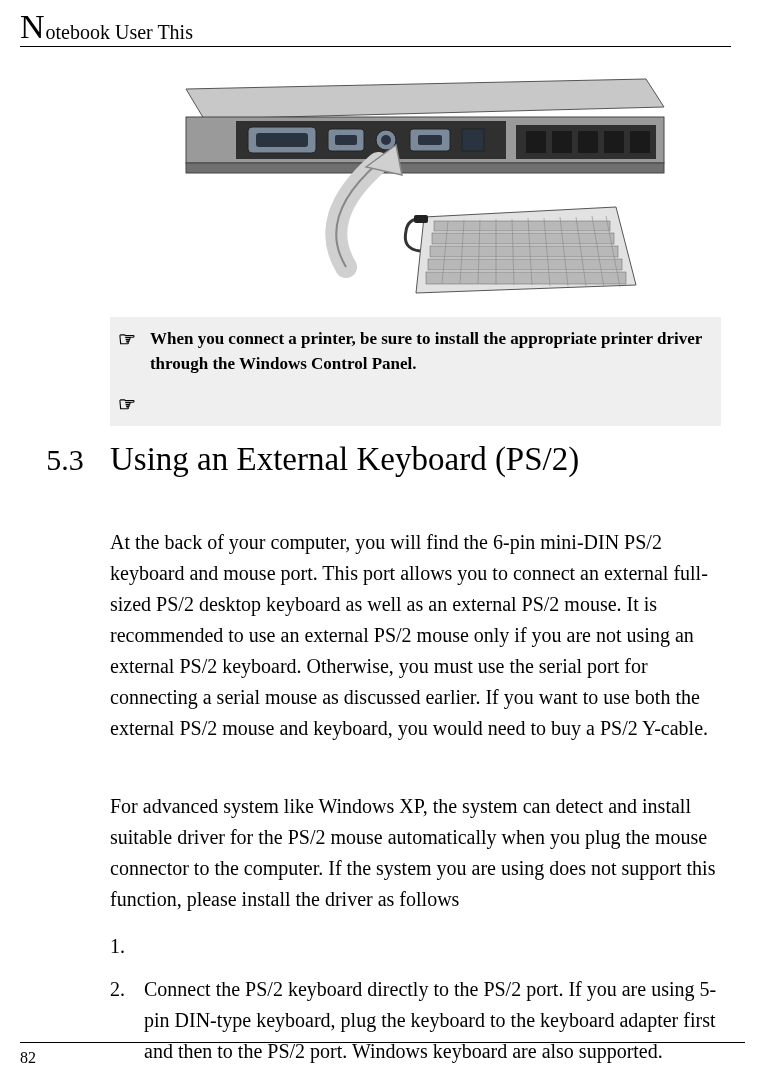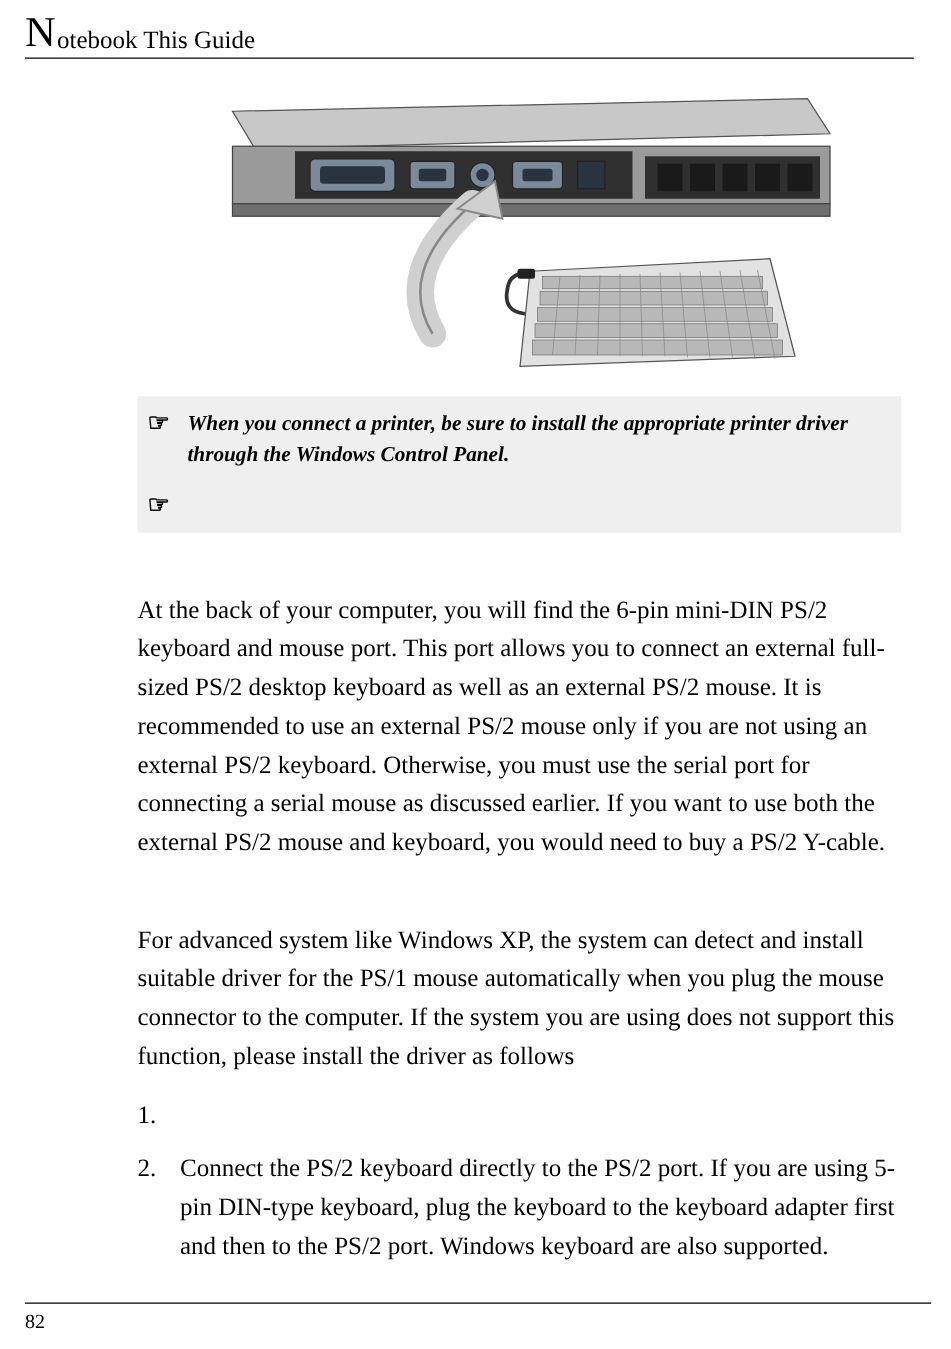--- a/index.html
+++ b/index.html
@@ -57,21 +57,20 @@
     padding-bottom: 4px;
   }
   .note-pointer {
     font-size: 20px;
     font-weight: bold;
     margin-right: 14px;
     line-height: 1.2;
     flex-shrink: 0;
   }
   .note-text {
-    font-style: italic;
     font-weight: bold;
     font-size: 17px;
     line-height: 1.45;
     font-family: Garamond, Georgia, serif;
   }
   .section-row {
     display: flex;
     align-items: baseline;
     margin-top: 14px;
     margin-bottom: 18px;
@@ -118,21 +117,21 @@
   .page-number {
     font-family: Garamond, Georgia, serif;
     font-size: 16px;
   }
 </style>
 </head>
 <body>
 
 <div class="header">
   <span class="header-firstletter">N</span>
-  <span class="header-rest">otebook This Guide</span>
+  <span class="header-rest">otebook User This</span>
 </div>
 
 <div class="content">
 
   <svg class="illustration" viewBox="0 0 520 230">
 
     <g>
       <polygon points="30,22 490,12 508,40 48,52" fill="#c8c8c8" stroke="#555" stroke-width="1"></polygon>
       <rect x="30" y="50" width="478" height="46" fill="#9a9a9a" stroke="#444" stroke-width="1"></rect>
       <rect x="30" y="96" width="478" height="10" fill="#6f6f6f" stroke="#444" stroke-width="1"></rect>
@@ -198,23 +197,27 @@
   <div class="note-box">
     <div class="note-item">
       <span class="note-pointer">☞</span>
       <span class="note-text">When you connect a printer, be sure to install the appropriate printer driver through the Windows Control Panel.</span>
     </div>
     <div class="note-item">
       <span class="note-pointer">☞</span>
     </div>
   </div>
 
+  <div class="section-row">
+    <div class="section-number">5.3</div>
+    <div class="section-title">Using an External Keyboard (PS/2)</div>
+  </div>
 
   <p class="body-para">At the back of your computer, you will find the 6-pin mini-DIN PS/2 keyboard and mouse port. This port allows you to connect an external full-sized PS/2 desktop keyboard as well as an external PS/2 mouse. It is recommended to use an external PS/2 mouse only if you are not using an external PS/2 keyboard. Otherwise, you must use the serial port for connecting a serial mouse as discussed earlier. If you want to use both the external PS/2 mouse and keyboard, you would need to buy a PS/2 Y-cable.</p>
-  <p class="body-para">For advanced system like Windows XP, the system can detect and install suitable driver for the PS/1 mouse automatically when you plug the mouse connector to the computer. If the system you are using does not support this function, please install the driver as follows</p>
+  <p class="body-para">For advanced system like Windows XP, the system can detect and install suitable driver for the PS/2 mouse automatically when you plug the mouse connector to the computer. If the system you are using does not support this function, please install the driver as follows</p>
 
   <div class="list-item">
     <span class="list-num">1.</span>
   </div>
   <div class="list-item">
     <span class="list-num">2.</span>
     <span>Connect the PS/2 keyboard directly to the PS/2 port. If you are using 5-pin DIN-type keyboard, plug the keyboard to the keyboard adapter first and then to the PS/2 port. Windows keyboard are also supported.</span>
   </div>
 
 </div>

